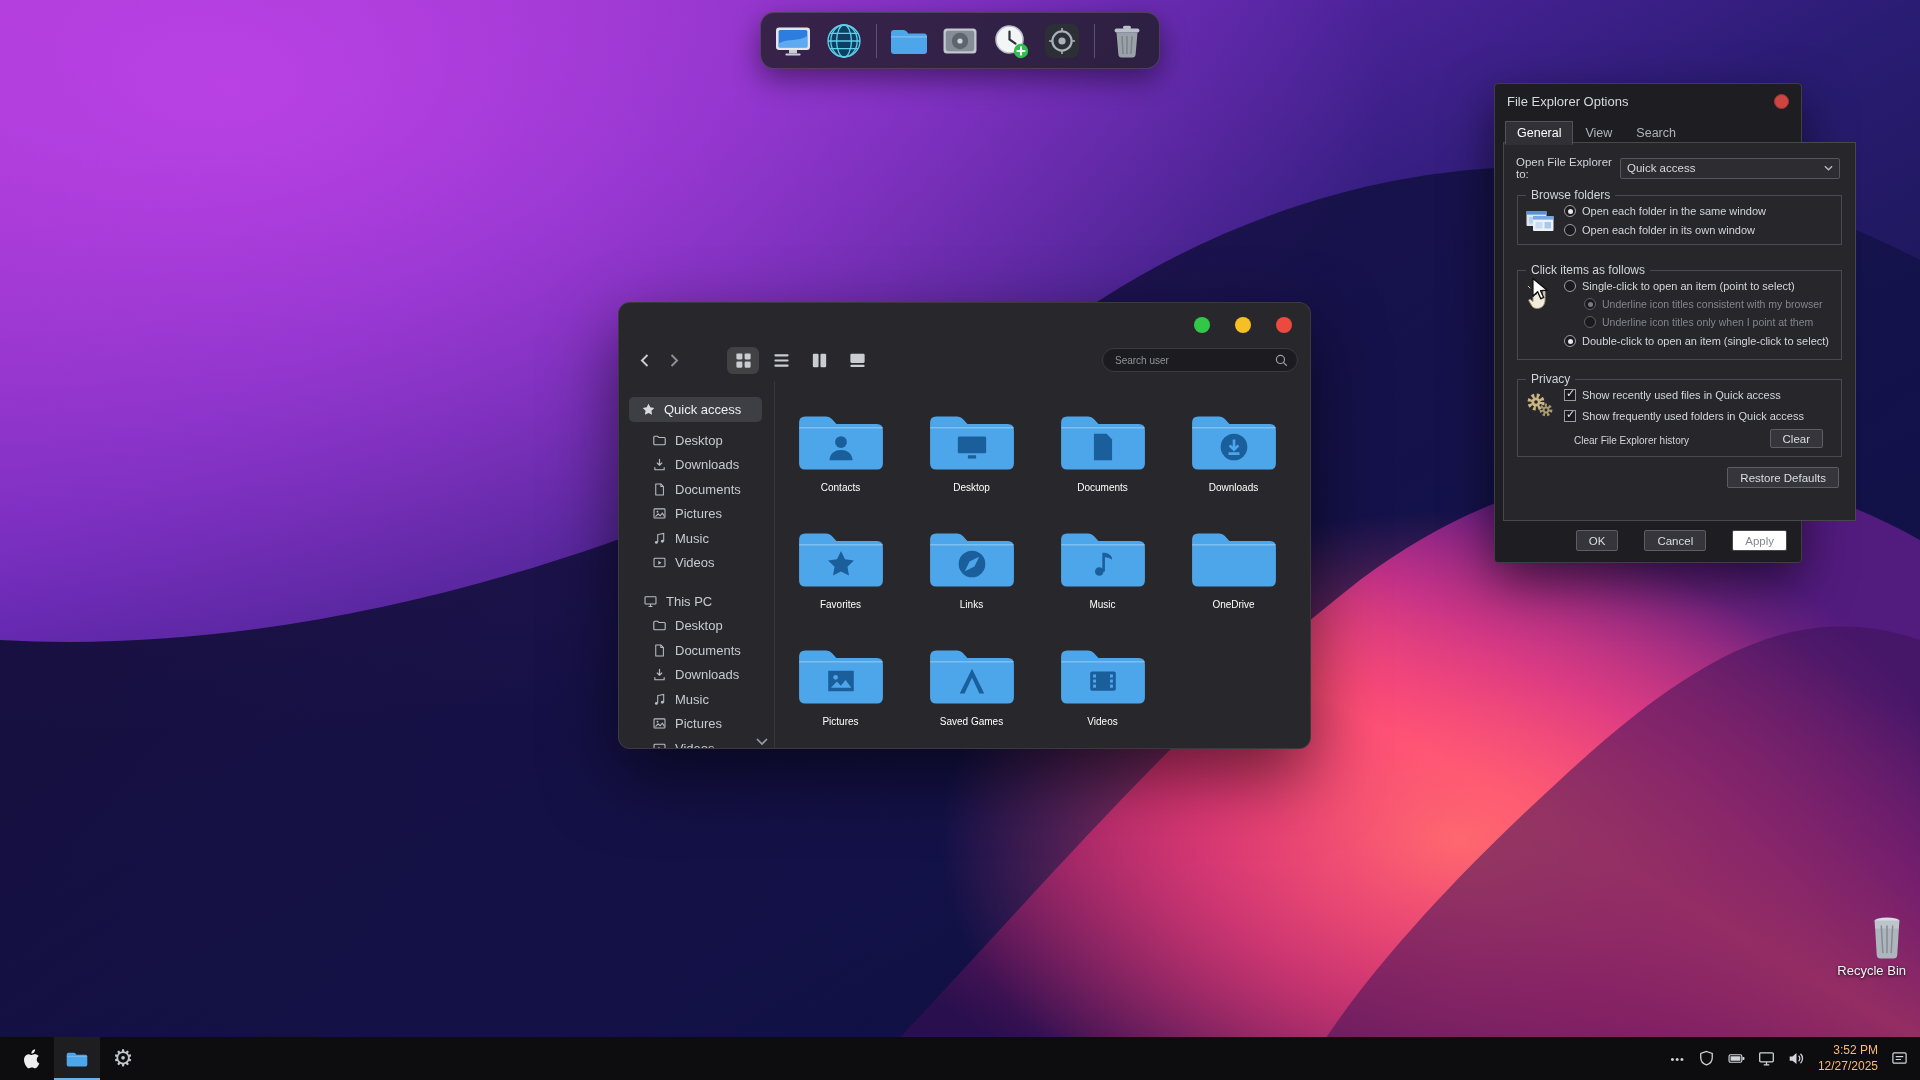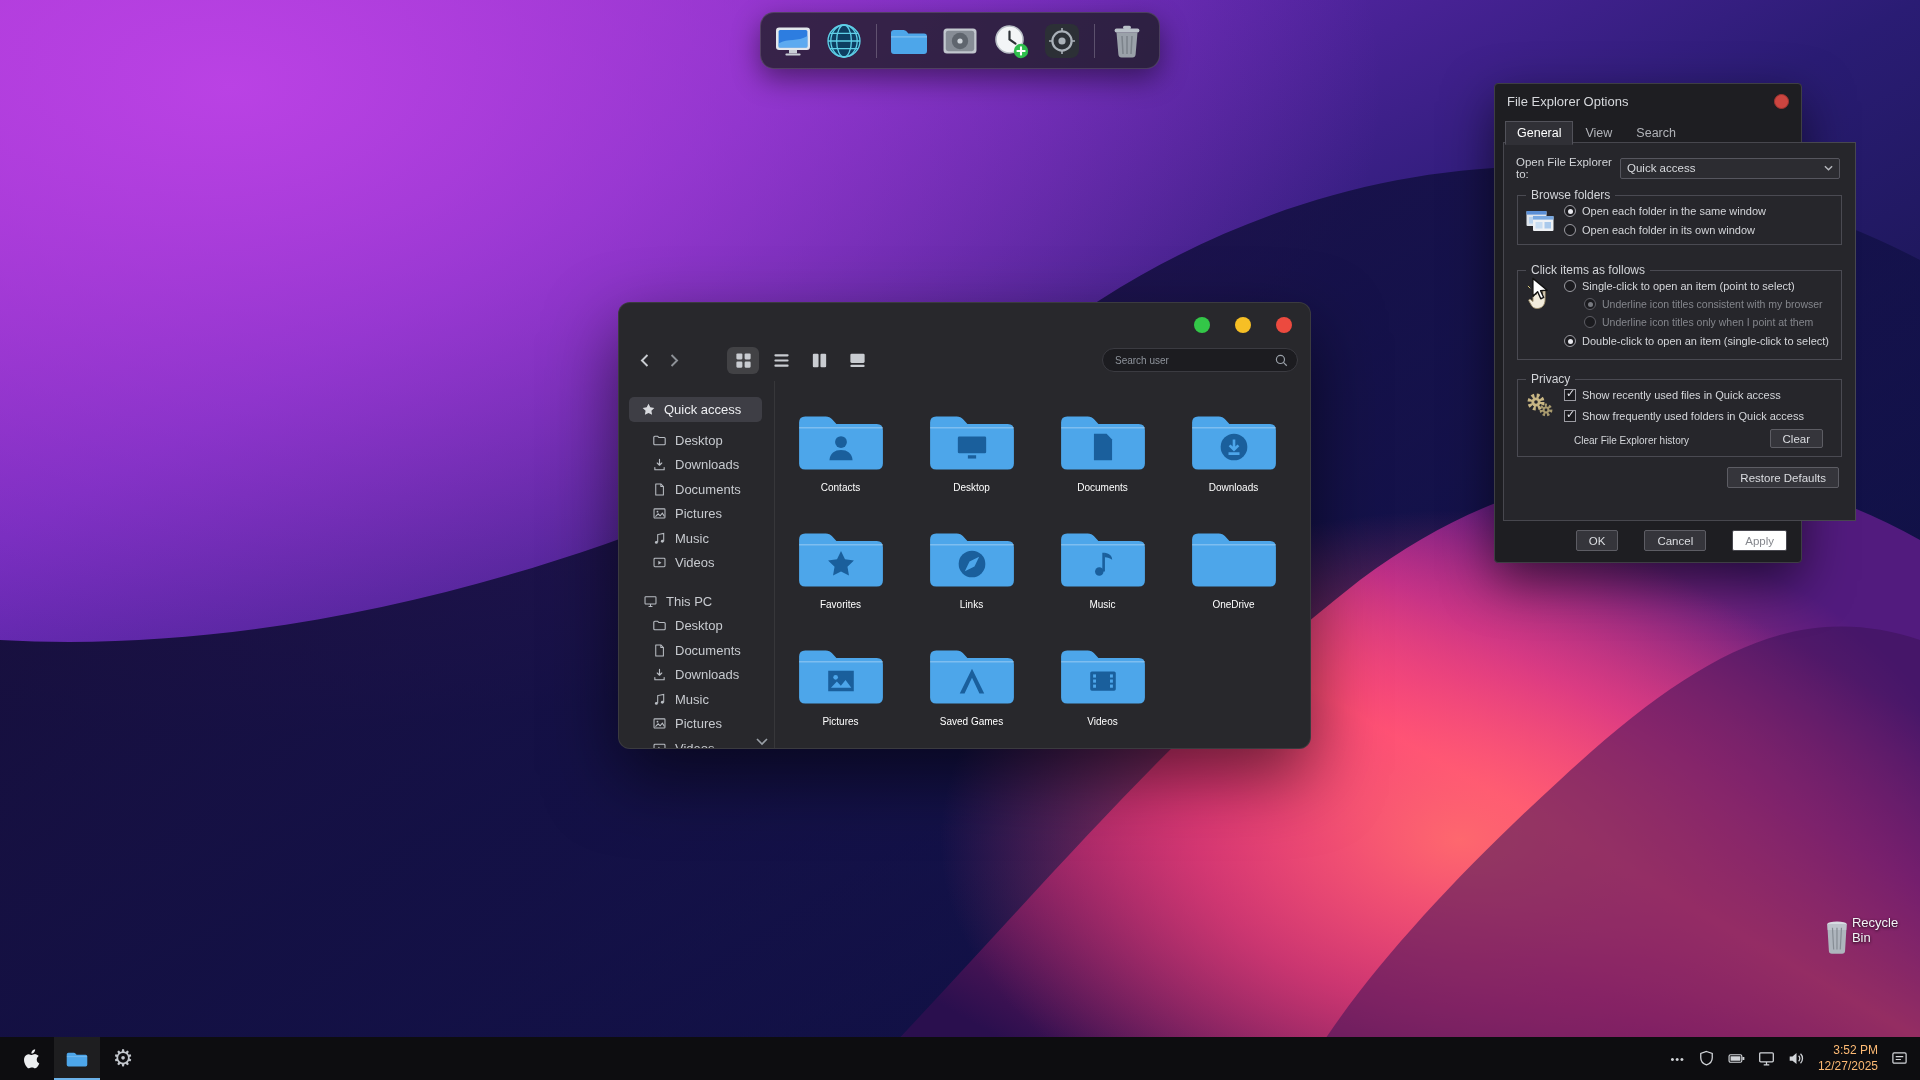--- a/index.html
+++ b/index.html
@@ -94,21 +94,21 @@
 .tb-btn.active{background:rgba(255,255,255,.07);box-shadow:inset 0 -2px 0 #6cb2e8}
 .tb-apple{width:18px;height:22px}
 .tb-folder{width:28px;height:24px}
 .tb-gear{font-size:23px;color:#c2c6cc;line-height:1}
 .tray{position:absolute;right:0;top:0;height:43px;display:flex;align-items:center;gap:13px;padding-right:12px}
 .tray-ellipsis{font-size:11px;color:#d2d5d9;letter-spacing:1px}
 .tray .ticon{width:17px;height:17px}
 .clock{text-align:right;font-size:12px;line-height:1.3;color:#fdba74}
 
 
-.recycle{position:absolute;left:1822px;top:912px;width:84px;display:flex;flex-direction:row;align-items:flex-start;z-index:3}
+.recycle{position:absolute;left:1822px;top:912px;width:84px;display:flex;flex-direction:column;align-items:flex-end;z-index:3}
 .recycle svg{width:38px;height:48px}
 .recycle-label{margin-top:3px;font-size:13px;color:#f2f4f6;text-shadow:0 1px 3px rgba(0,0,0,.9)}
 .cursor{position:absolute;left:1528px;top:276px;width:26px;height:26px;z-index:50}
 .symdefs{position:absolute;width:0;height:0;overflow:hidden}
 </style>
 </head>
 <body>
 
 <svg class="symdefs" aria-hidden="true">
   <symbol id="s-star" viewBox="0 0 20 20">

